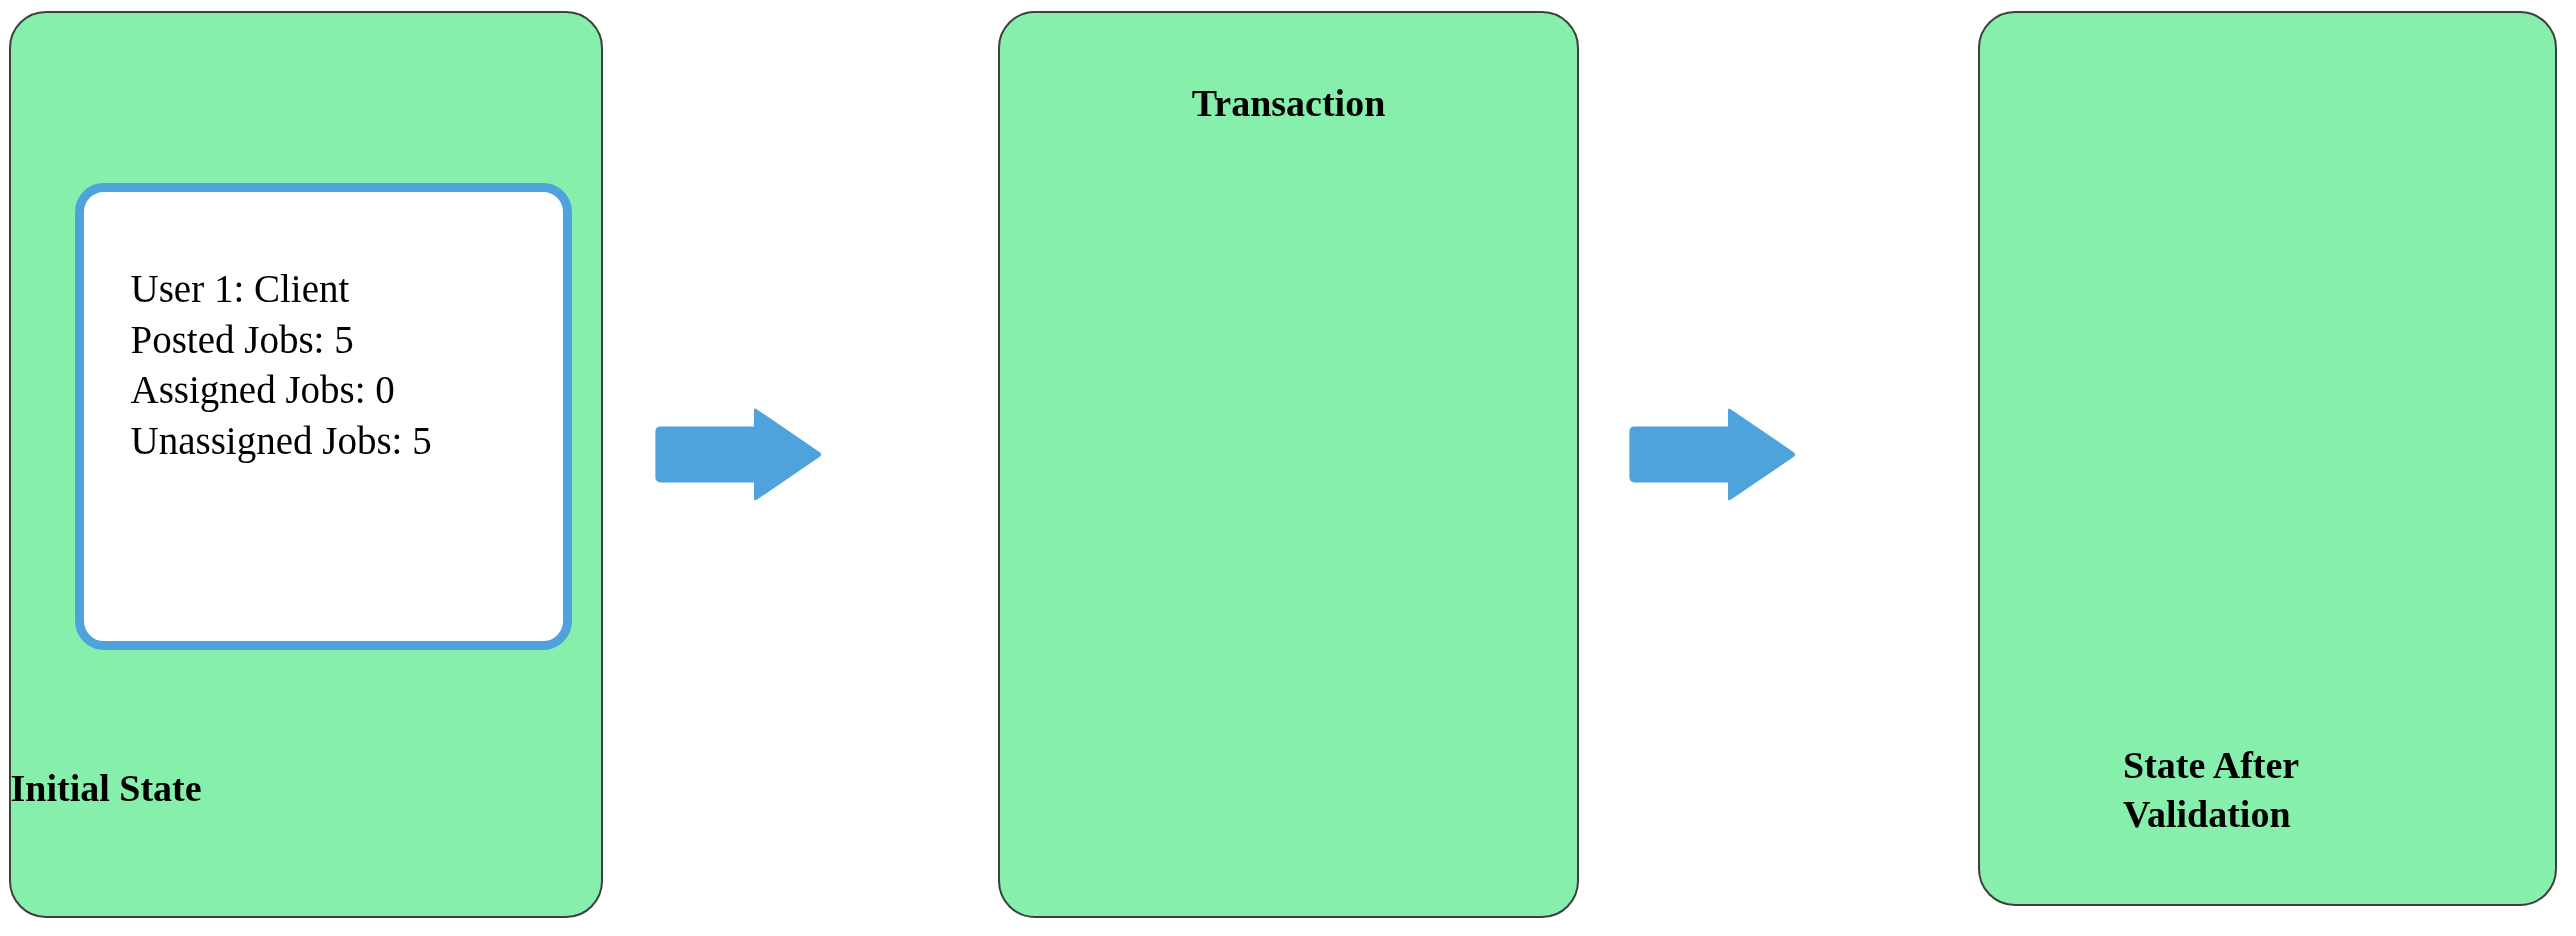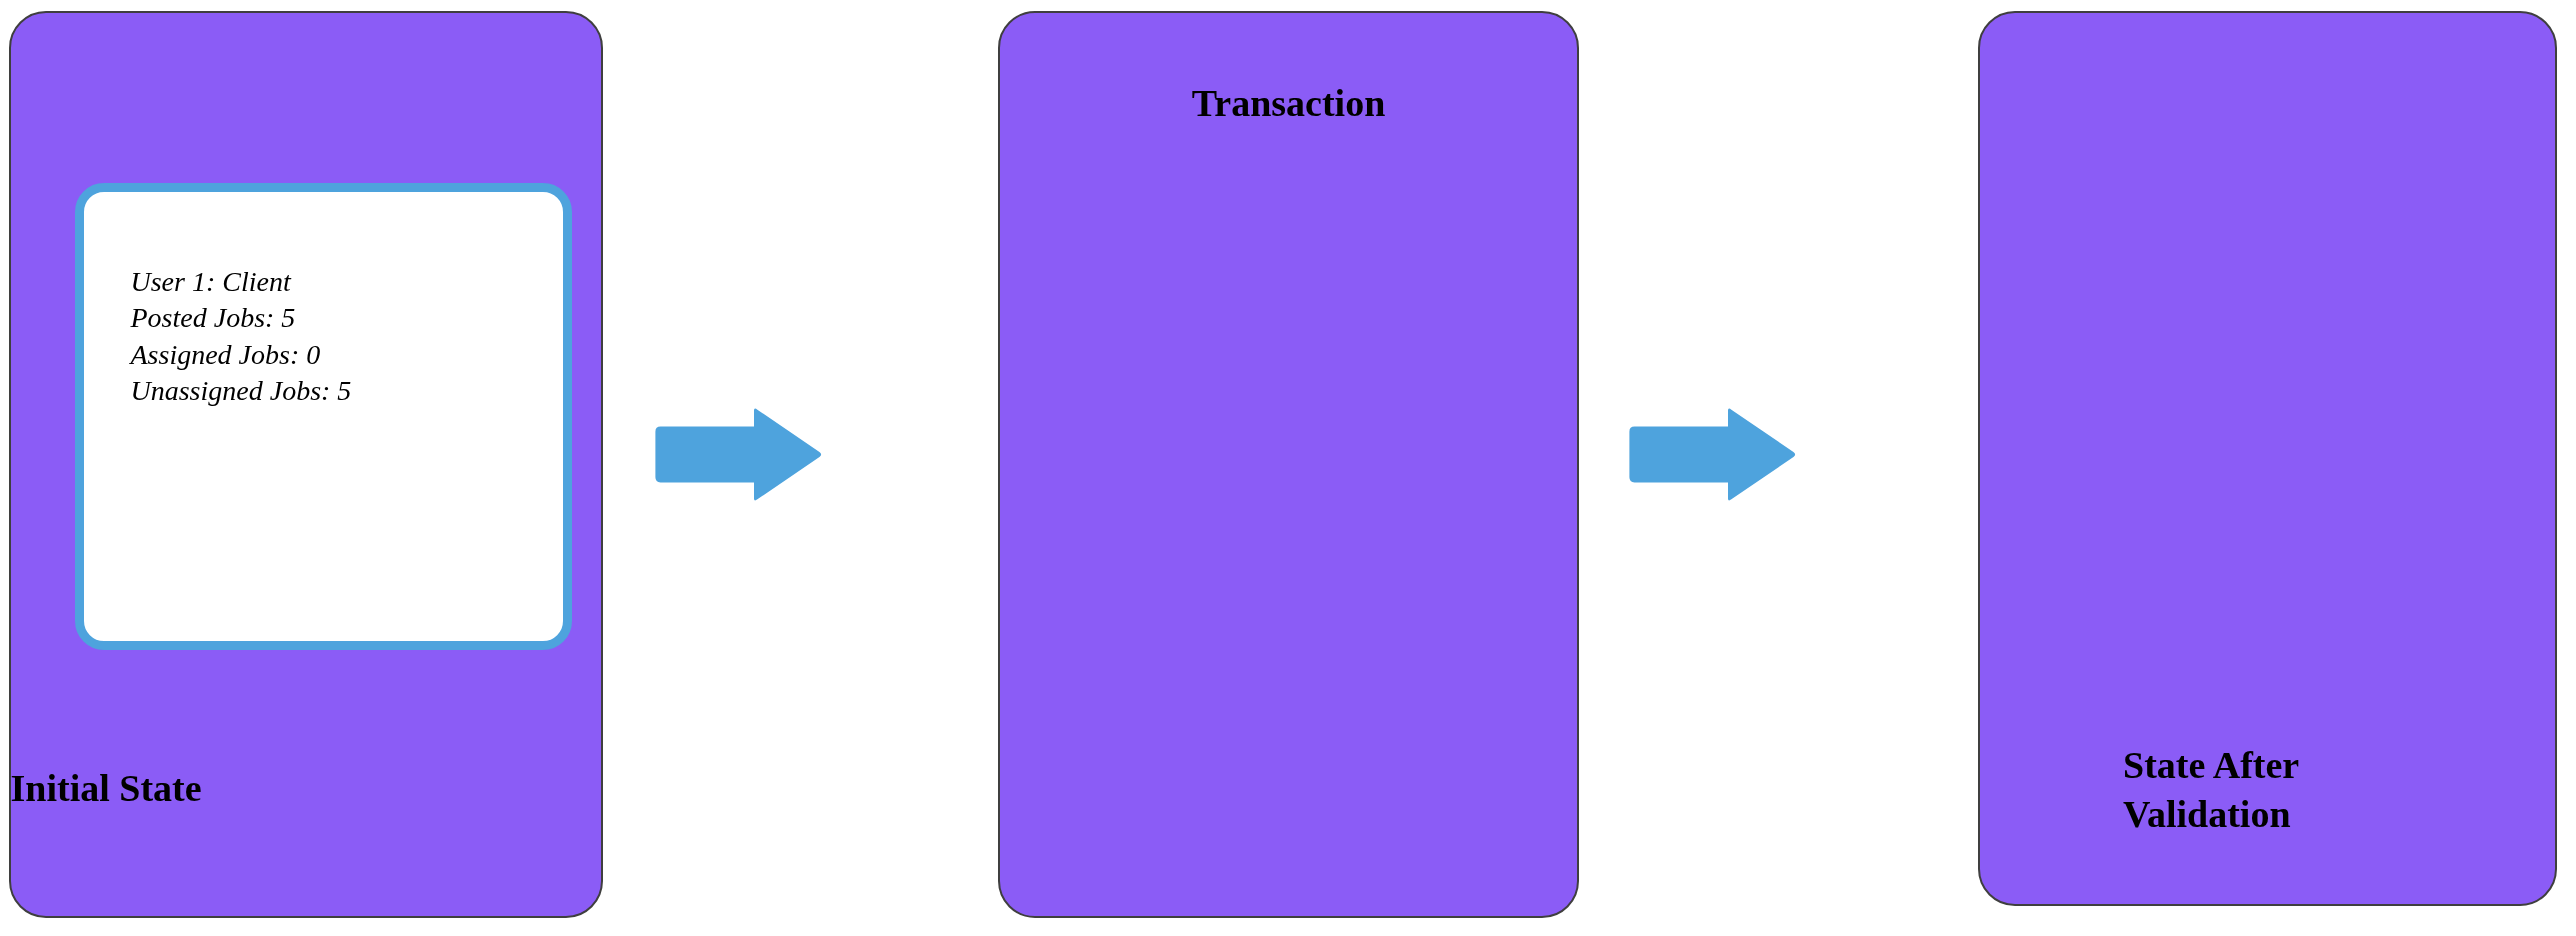--- a/index.html
+++ b/index.html
@@ -17,21 +17,21 @@
     width: 2576px;
     height: 936px;
     background: #ffffff;
     overflow: hidden;
   }
 
   
   .panel {
     position: absolute;
     box-sizing: border-box;
-    background: #8b5cf6;
+    background: #86efac;
     border: 2.5px solid #3f3f3f;
     border-radius: 37px;
   }
   #panel-initial      { left: 8.5px;   top: 11px; width: 594px; height: 907px; }
   #panel-transaction  { left: 998px; top: 11px; width: 581px; height: 907px; }
   #panel-validated    { left: 1978px; top: 11px; width: 579px; height: 895px; }
 
   
   .blue-box {
     position: absolute;
@@ -40,25 +40,24 @@
     border: 9.3px solid #4ea3dd;
     border-radius: 29px;
   }
   #box-initial-state   { left: 64px;   top: 170px; width: 497px; height: 467px; }
   #box-tx-summary      { left: 1044px; top: 183px; width: 495px; height: 293px; }
   #box-tx-hash         { left: 1044px; top: 624px; width: 495px; height: 246px; }
 
   
   .state-lines {
     position: absolute;
-    font-size: 28px;
+    font-size: 39px;
     line-height: 1.30;
     color: #000000;
     white-space: pre;
-    font-style: italic;
   }
   #lines-initial   { left: 47px; top: 72px; }
   #lines-tx        { left: 38px; top: 68px; }
 
   .hash-lines {
     position: absolute;
     left: 0;
     right: 0;
     top: 61px;
     text-align: center;

